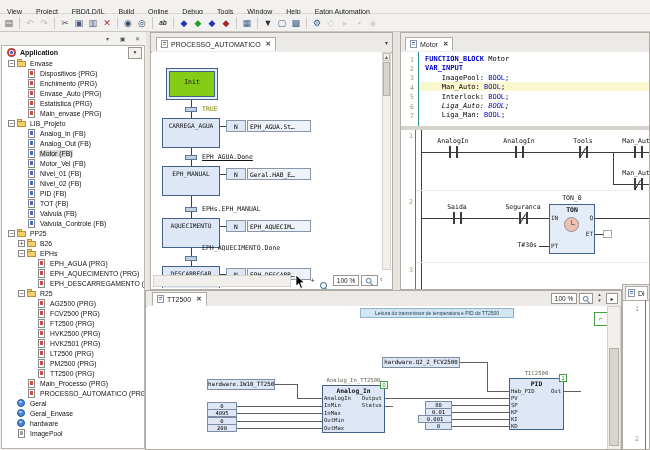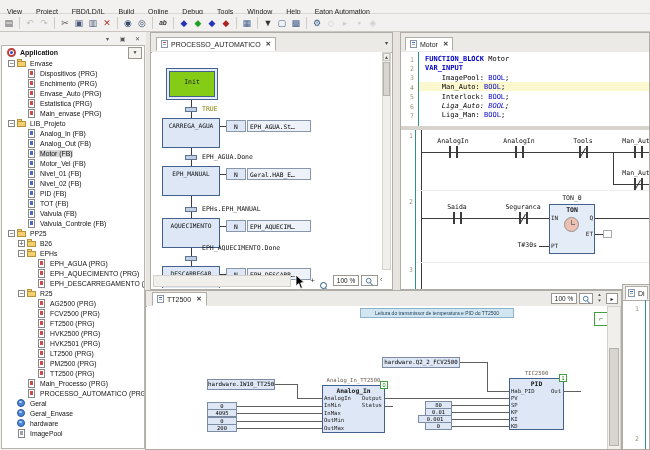--- a/index.html
+++ b/index.html
@@ -307,21 +307,21 @@
     <div class="abs" id="sfc" style="left:1px;top:19px;width:232px;height:236px;background:#fff;overflow:hidden">
         <div class="sfc-init mono" style="left: 14px; top: 16px; width: 52px; height: 32px;">Init</div>
         <div class="vl" style="left: 39px; top: 48px; height: 166px;"></div>
         <div class="tick" style="left: 33px; top: 55px;"></div>
         <div class="tlab mono olive" style="left: 50px; top: 53px;">TRUE</div>
         <div class="sfc-step mono" style="left: 10px; top: 66px; width: 58px; height: 30px;">CARREGA_AGUA</div>
         <div class="hl" style="left: 68px; top: 74px; width: 6px;"></div>
         <div class="sfc-qual mono" style="left: 74px; top: 68px; width: 20px; height: 12px;">N</div>
         <div class="sfc-act mono" style="left: 95px; top: 68px; width: 64px; height: 12px;">EPH_AGUA.St…</div>
         <div class="tick" style="left: 33px; top: 103px;"></div>
-        <div class="tlab mono" style="left: 50px; top: 101px;">EPH_AGUA.Done</div>
+        <div class="tlab mono" style="left: 50px; top: 101px; text-decoration: underline;">EPH_AGUA.Done</div>
         <div class="sfc-step mono" style="left: 10px; top: 114px; width: 58px; height: 30px;">EPH_MANUAL</div>
         <div class="hl" style="left: 68px; top: 122px; width: 6px;"></div>
         <div class="sfc-qual mono" style="left: 74px; top: 116px; width: 20px; height: 12px;">N</div>
         <div class="sfc-act mono" style="left: 95px; top: 116px; width: 64px; height: 12px;">Geral.HAB_E…</div>
         <div class="tick" style="left: 33px; top: 155px;"></div>
         <div class="tlab mono" style="left: 50px; top: 153px;">EPHs.EPH_MANUAL</div>
         <div class="sfc-step mono" style="left: 10px; top: 166px; width: 58px; height: 30px;">AQUECIMENTO</div>
         <div class="hl" style="left: 68px; top: 174px; width: 6px;"></div>
         <div class="sfc-qual mono" style="left: 74px; top: 168px; width: 20px; height: 12px;">N</div>
         <div class="sfc-act mono" style="left: 95px; top: 168px; width: 64px; height: 12px;">EPH_AQUECIM…</div>

